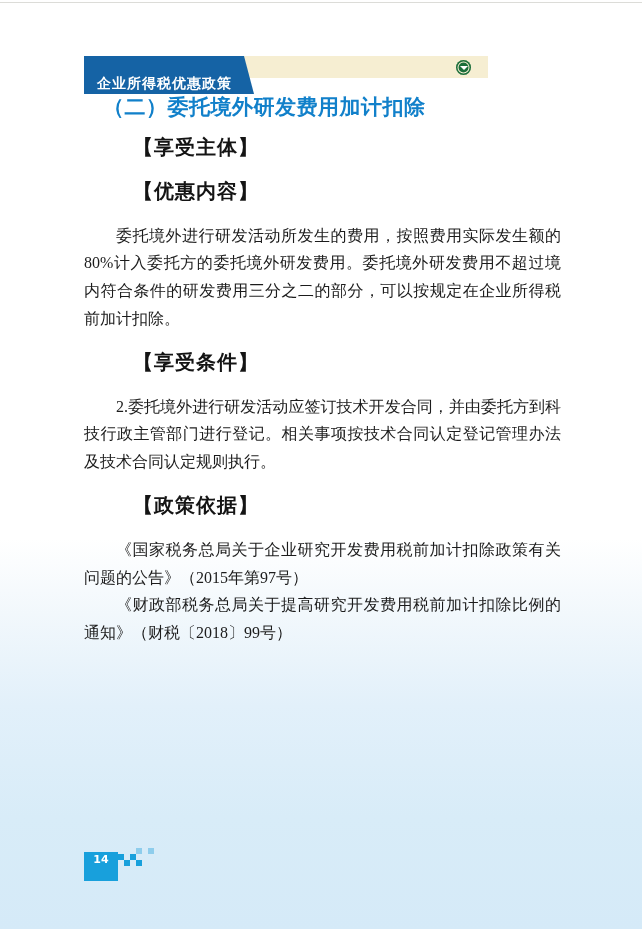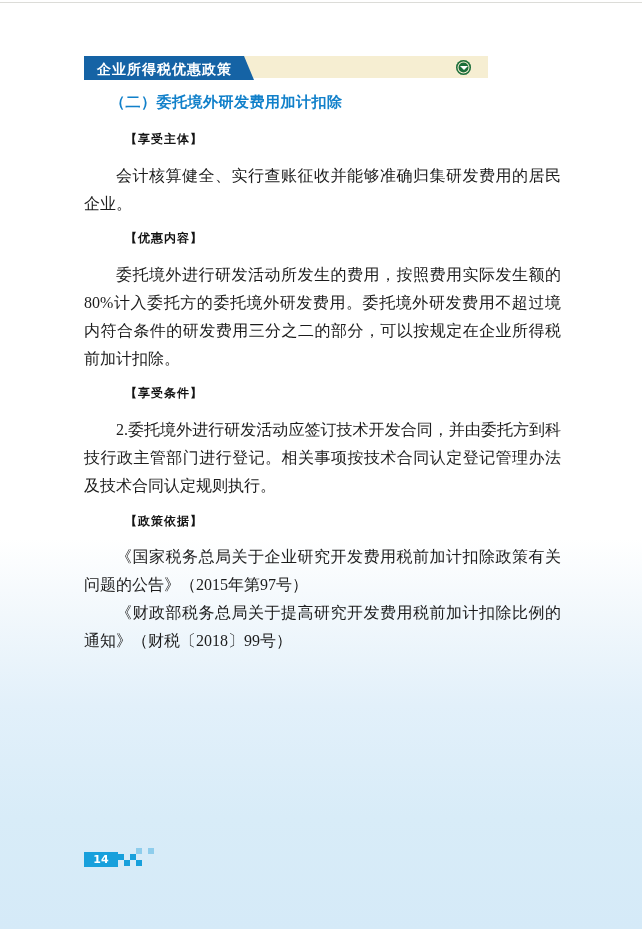--- a/index.html
+++ b/index.html
@@ -17,21 +17,21 @@
   }
   
   .hdr-strip{
     position:absolute;top:56px;left:221px;width:267px;height:22px;
     background:#f6eed2;
     -webkit-clip-path:polygon(0 0,100% 0,100% 100%,10px 100%);
     clip-path:polygon(0 0,100% 0,100% 100%,10px 100%);
   }
   .hdr-tab{
     position:absolute;top:56px;left:84px;height:22px;
-    padding:2px 22px 0 13px;
+    padding:16px 22px 0 13px;
     background:#1563a5;
     color:#ffffff;
     font-family:"DejaVu Sans","Liberation Sans",sans-serif;
     font-weight:bold;font-size:14px;line-height:22px;letter-spacing:1px;
     -webkit-clip-path:polygon(0 0,calc(100% - 10px) 0,100% 100%,0 100%);
     clip-path:polygon(0 0,calc(100% - 10px) 0,100% 100%,0 100%);
   }
   .hdr-icon{
     position:absolute;top:60px;left:456px;width:15px;height:15px;
     background:#1b6e3a;border-radius:50%;
@@ -39,38 +39,38 @@
   }
   .hdr-icon::after{
     content:"";position:absolute;left:3.5px;top:6px;
     width:0;height:0;
     border-left:4px solid transparent;
     border-right:4px solid transparent;
     border-top:4px solid #ffffff;
   }
   
   .doc-title{
-    position:absolute;top:93px;left:110px;margin:0;
+    position:absolute;top:93px;left:103px;margin:0;
     font-family:"DejaVu Sans","Liberation Sans",sans-serif;
-    font-weight:bold;font-size:15px;color:#1180ca;letter-spacing:0.5px;
+    font-weight:bold;font-size:21px;color:#1180ca;letter-spacing:0.5px;
   }
   .content{
     position:absolute;top:118px;left:84px;width:477px;
     font-size:16px;line-height:27.8px;text-align:justify;
   }
   .sec-h{
-    margin:8px;
+    margin:16px;
     font-family:"DejaVu Sans","Liberation Sans",sans-serif;
-    font-weight:bold;font-size:12px;color:#141414;
+    font-weight:bold;font-size:20px;color:#141414;
     padding-left:33px;letter-spacing:1px;
   }
   .para{margin:0;text-indent:2em;}
   
   .page-num{
-    position:absolute;top:852px;left:84px;width:34px;height:15px;
+    position:absolute;top:852px;left:84px;width:34px;height:29px;
     background:#18a0dc;color:#ffffff;
     font-family:"DejaVu Sans","Liberation Sans",sans-serif;
     font-weight:bold;font-size:11px;line-height:15px;text-align:center;
   }
   .mosaic{position:absolute;top:0;left:0;}
   .sq{position:absolute;width:6px;height:6px;background:#18a0dc;}
   .sq.light{background:#8ecdec;}
   .sq.s1{left:118px;top:854px;}
   .sq.s2{left:130px;top:854px;}
   .sq.s3{left:124px;top:860px;}
@@ -88,21 +88,20 @@
   <div class="hdr-strip"></div>
   <div class="hdr-tab">企业所得税优惠政策</div>
   <div class="hdr-icon"></div>
 
   <h2 class="doc-title">（二）委托境外研发费用加计扣除</h2>
 
   <div class="content">
 
     <section>
       <h3 class="sec-h">【享受主体】</h3>
-      <p class="para">会计核算健全、实行查账征收并能够准确归集研发费用的居民企业。</p>
     </section>
 
     <section>
       <h3 class="sec-h">【优惠内容】</h3>
       <p class="para">委托境外进行研发活动所发生的费用，按照费用实际发生额的80%计入委托方的委托境外研发费用。委托境外研发费用不超过境内符合条件的研发费用三分之二的部分，可以按规定在企业所得税前加计扣除。</p>
     </section>
 
     <section>
       <h3 class="sec-h">【享受条件】</h3>
       <p class="para">2.委托境外进行研发活动应签订技术开发合同，并由委托方到科技行政主管部门进行登记。相关事项按技术合同认定登记管理办法及技术合同认定规则执行。</p>

